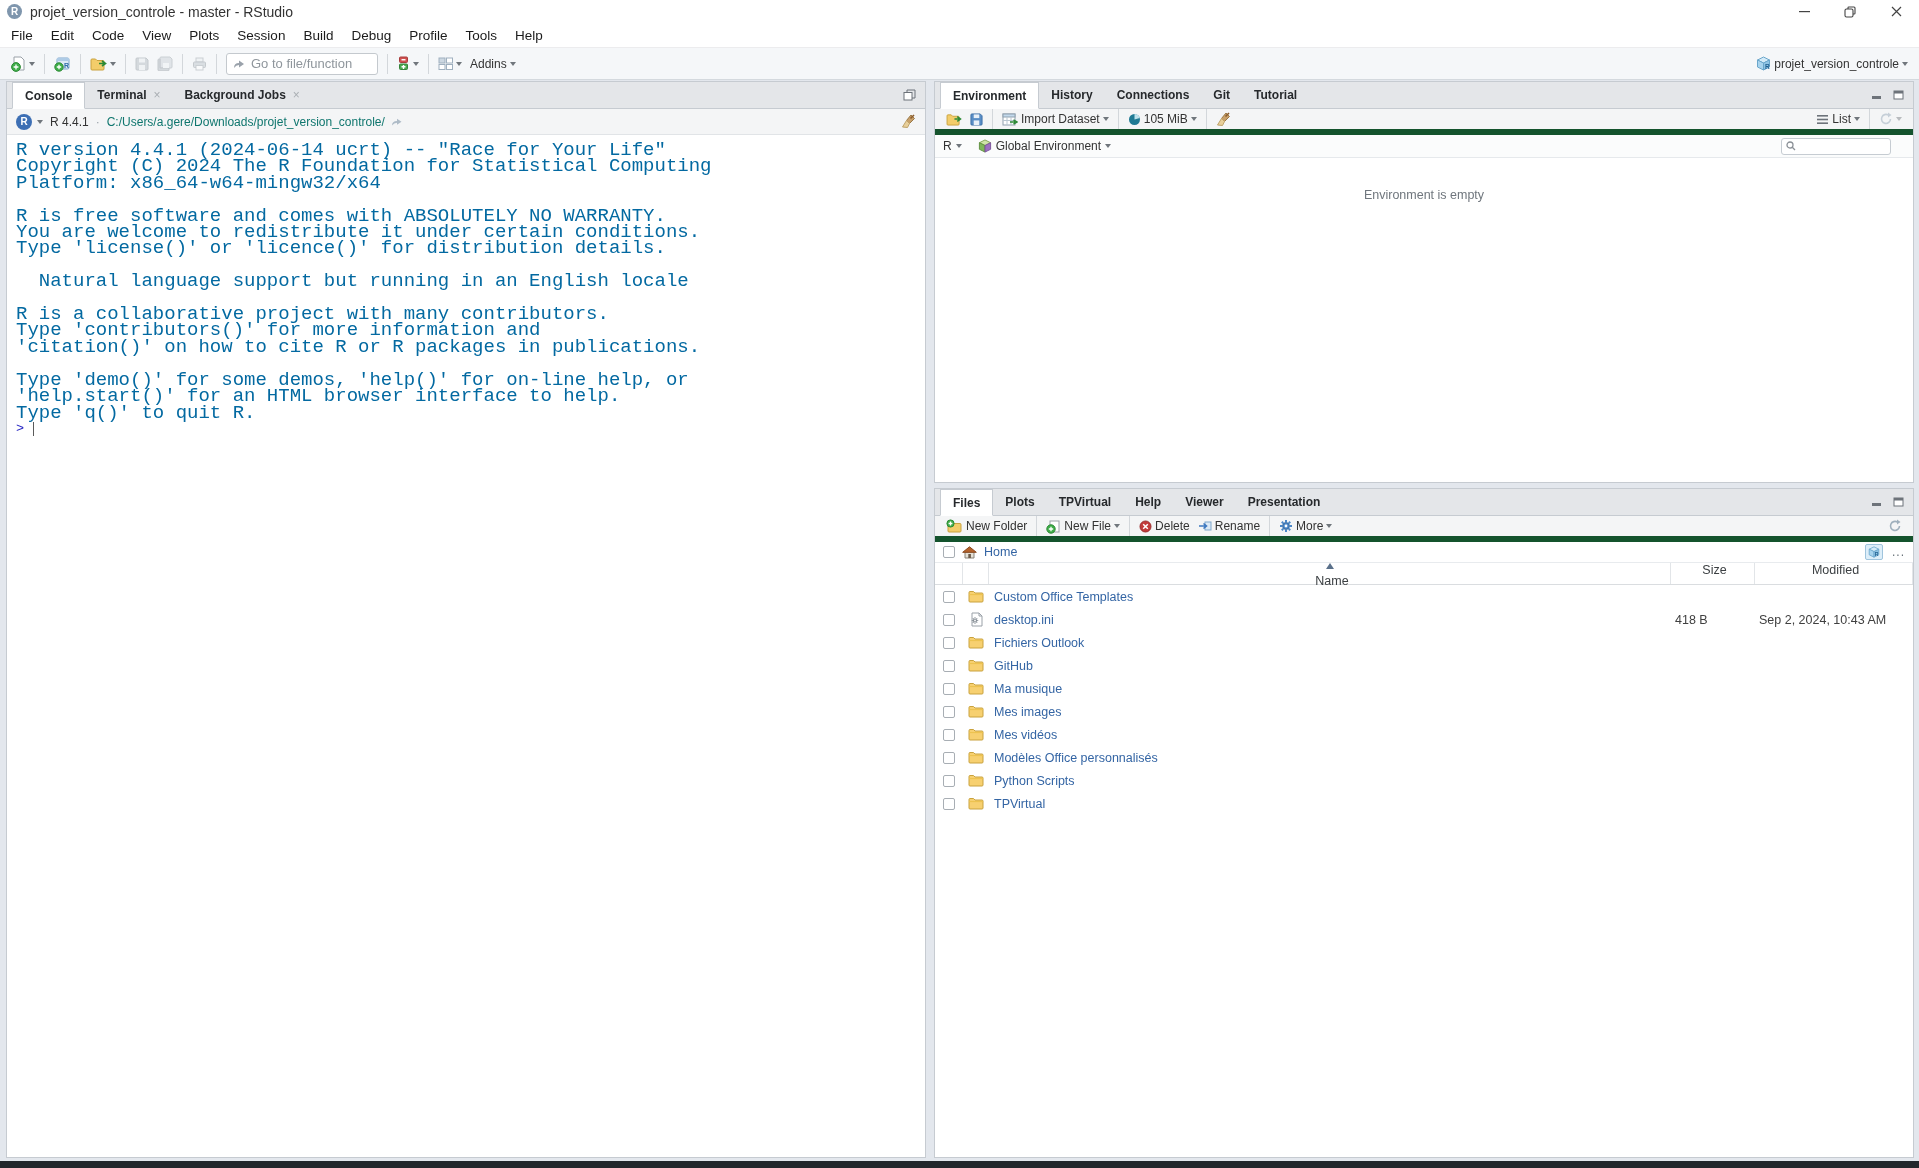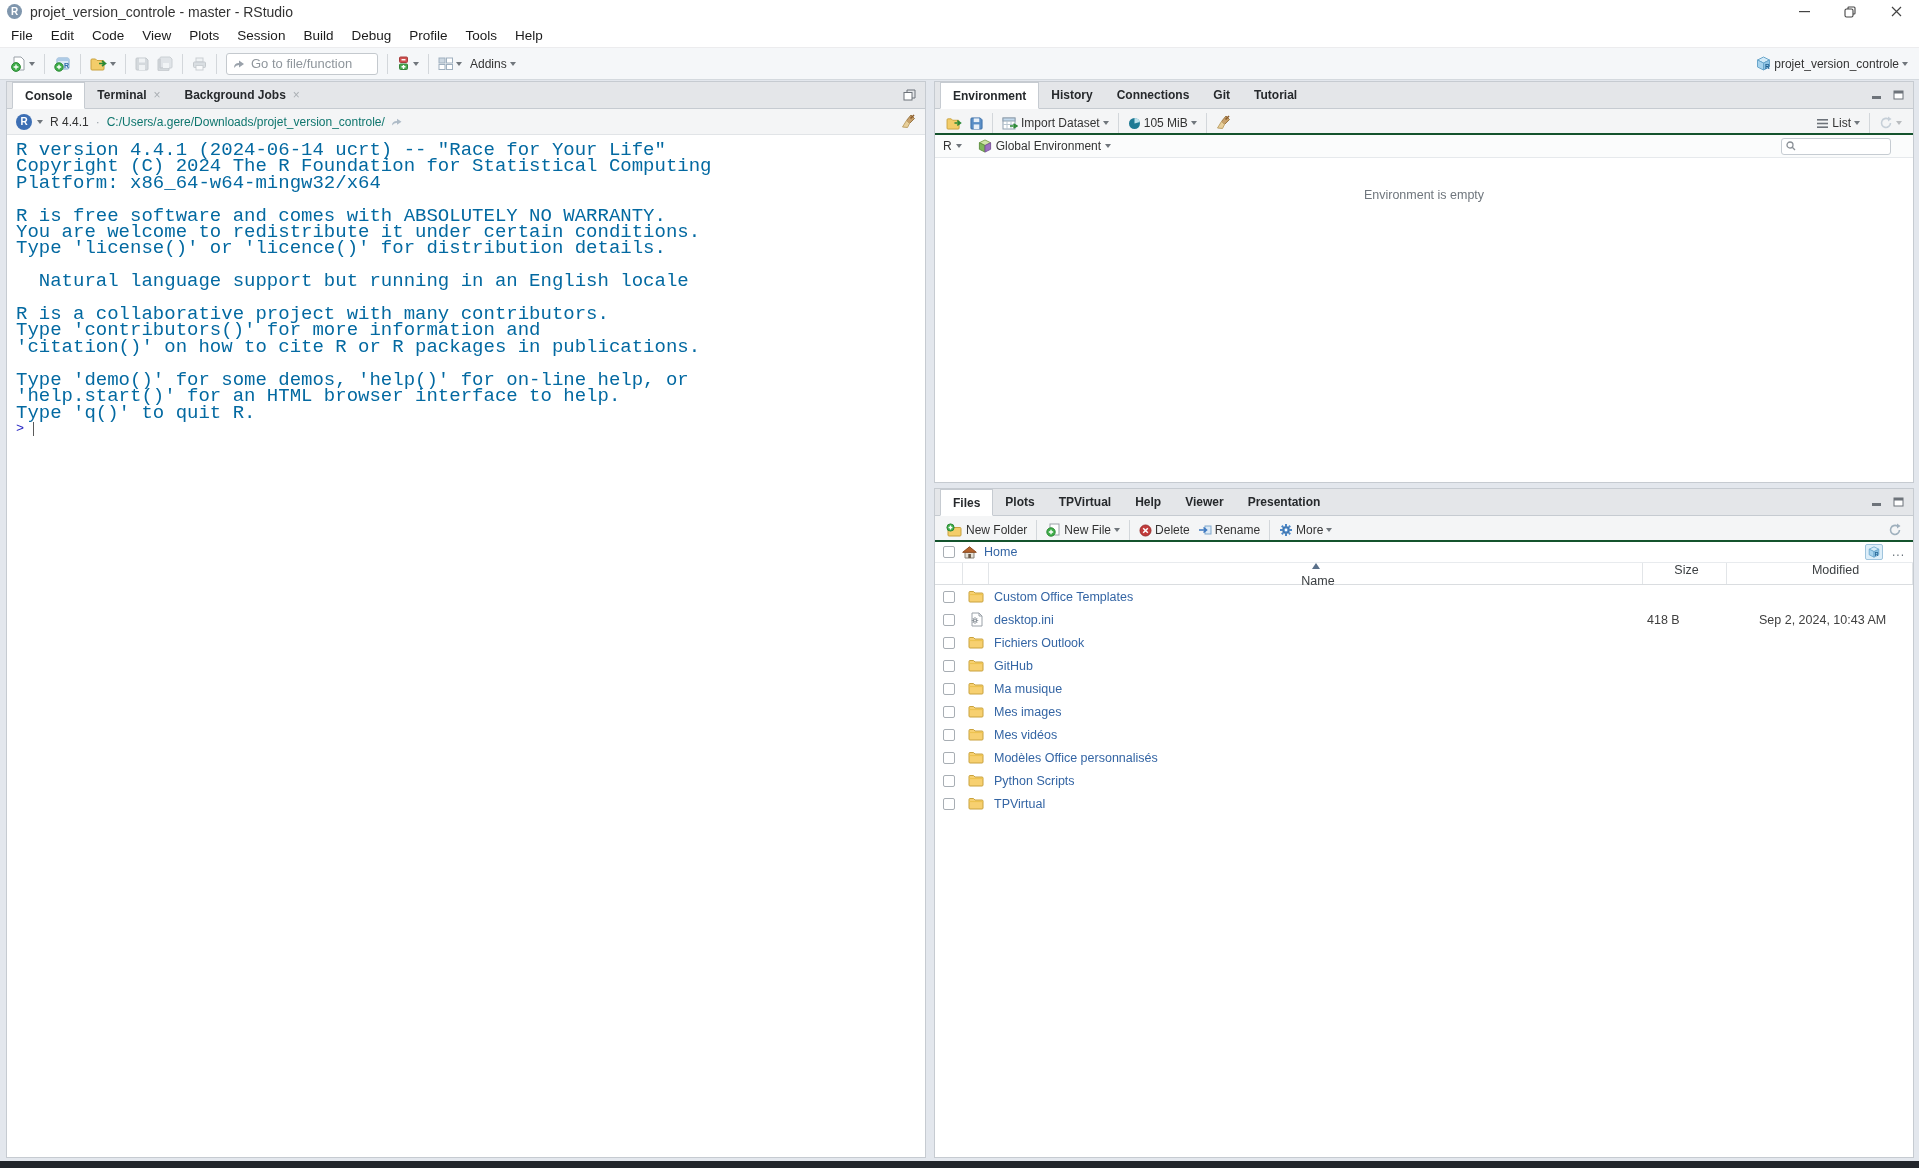--- a/index.html
+++ b/index.html
@@ -54,22 +54,22 @@
   .cons-ver { font-size:12px; color:#333; margin-left:2px; }
   .cons-dot { font-size:12px; color:#98a0a8; margin:0 2px; }
   .cons-path { font-size:12px; color:#0f766e; }
   .console-text { margin:0; padding:7px 0 0 9px; font-family:"Liberation Mono","DejaVu Sans Mono",monospace;
     font-size:19px; line-height:16.4px; color:#0369a1; white-space:pre; }
   .prompt-row { padding-left:9px; font-family:"Liberation Mono","DejaVu Sans Mono",monospace;
     font-size:13.5px; line-height:16.4px; display:flex; align-items:center; }
   .prompt { color:#2727c4; }
   .cursor { display:inline-block; width:1px; height:14px; background:#5a5a5a; margin-left:9px; }
   
-  .mini-toolbar { height:26px; background:#f4f5f6; border-bottom:2px solid #14532d; display:flex;
-    align-items:flex-end; padding:0 7px; font-size:12px; color:#333; }
+  .mini-toolbar { height:26px; background:#f4f5f6; border-bottom:6px solid #14532d; display:flex;
+    align-items:center; padding:0 7px; font-size:12px; color:#333; }
   .scope-row { height:23px; background:#fbfcfc; border-bottom:1px solid #e6e9ec; display:flex;
     align-items:center; padding:0 8px; font-size:12px; color:#333; gap:4px; }
   .search-box { margin-left:auto; display:flex; align-items:center; gap:3px; background:#fff;
     border:1px solid #c6ccd2; border-radius:3px; height:17px; width:110px; padding:0 4px; margin-right:14px; }
   .search-box input { border:none; outline:none; width:88px; font-size:11px; background:transparent; }
   .env-body { position:relative; height:325px; }
   .empty-msg { position:absolute; top:30px; left:0; width:100%; text-align:center; color:#6f767d; font-size:12.5px; }
   
   .crumb-row { height:21px; display:flex; align-items:center; border-bottom:1px solid #e8ebee; padding:0 8px; gap:7px; }
   .cb { width:12px; height:12px; border:1px solid #a8aeb4; border-radius:2px; background:#fff; display:inline-block; }
@@ -77,21 +77,21 @@
   .crumb-right { margin-left:auto; display:flex; align-items:center; gap:9px; }
   .rcube-btn { width:18px; height:16px; border:1px solid #9fc4dd; border-radius:2px; background:#ddeef9;
     display:flex; align-items:center; justify-content:center; }
   .dots { font-size:12px; color:#667077; letter-spacing:1px; }
   .fhead { height:22px; display:flex; align-items:center; border-bottom:1px solid #dadde0; font-size:12.5px; color:#3c4043; }
   .fhead > span { height:100%; display:flex; align-items:center; border-right:1px solid #e2e5e8;flex-direction:column; }
   .col-check { width:28px; justify-content:center; flex:none; display:flex; align-items:center; }
   .col-icon  { width:26px; justify-content:center; flex:none; display:flex; align-items:center; }
   .col-name  { flex:1; padding-left:5px; display:flex; align-items:center; gap:5px; min-width:0; }
   .col-size  { width:84px; flex:none; padding-left:4px; display:flex; align-items:center; }
-  .col-mod   { width:158px; flex:none; padding-left:4px; display:flex; align-items:center;margin-left:28px; }
+  .col-mod   { width:158px; flex:none; padding-left:4px; display:flex; align-items:center; }
   .sortarrow { width:0; height:0; border-left:4px solid transparent; border-right:4px solid transparent;
     border-bottom:6px solid #5a708a; display:inline-block; margin-right:5px; }
   .frow { height:23px; display:flex; align-items:center; font-size:12.5px; color:#404040; }
   .flink { color:#3465a4; text-decoration:none; white-space:nowrap; }
   .ficon svg { display:block; }
   
   .taskbar-strip { position:absolute; left:0; top:1161px; width:1919px; height:7px; background:#22262b; }
   .icon { display:inline-flex; align-items:center; justify-content:center; }
 </style>
 </head>

